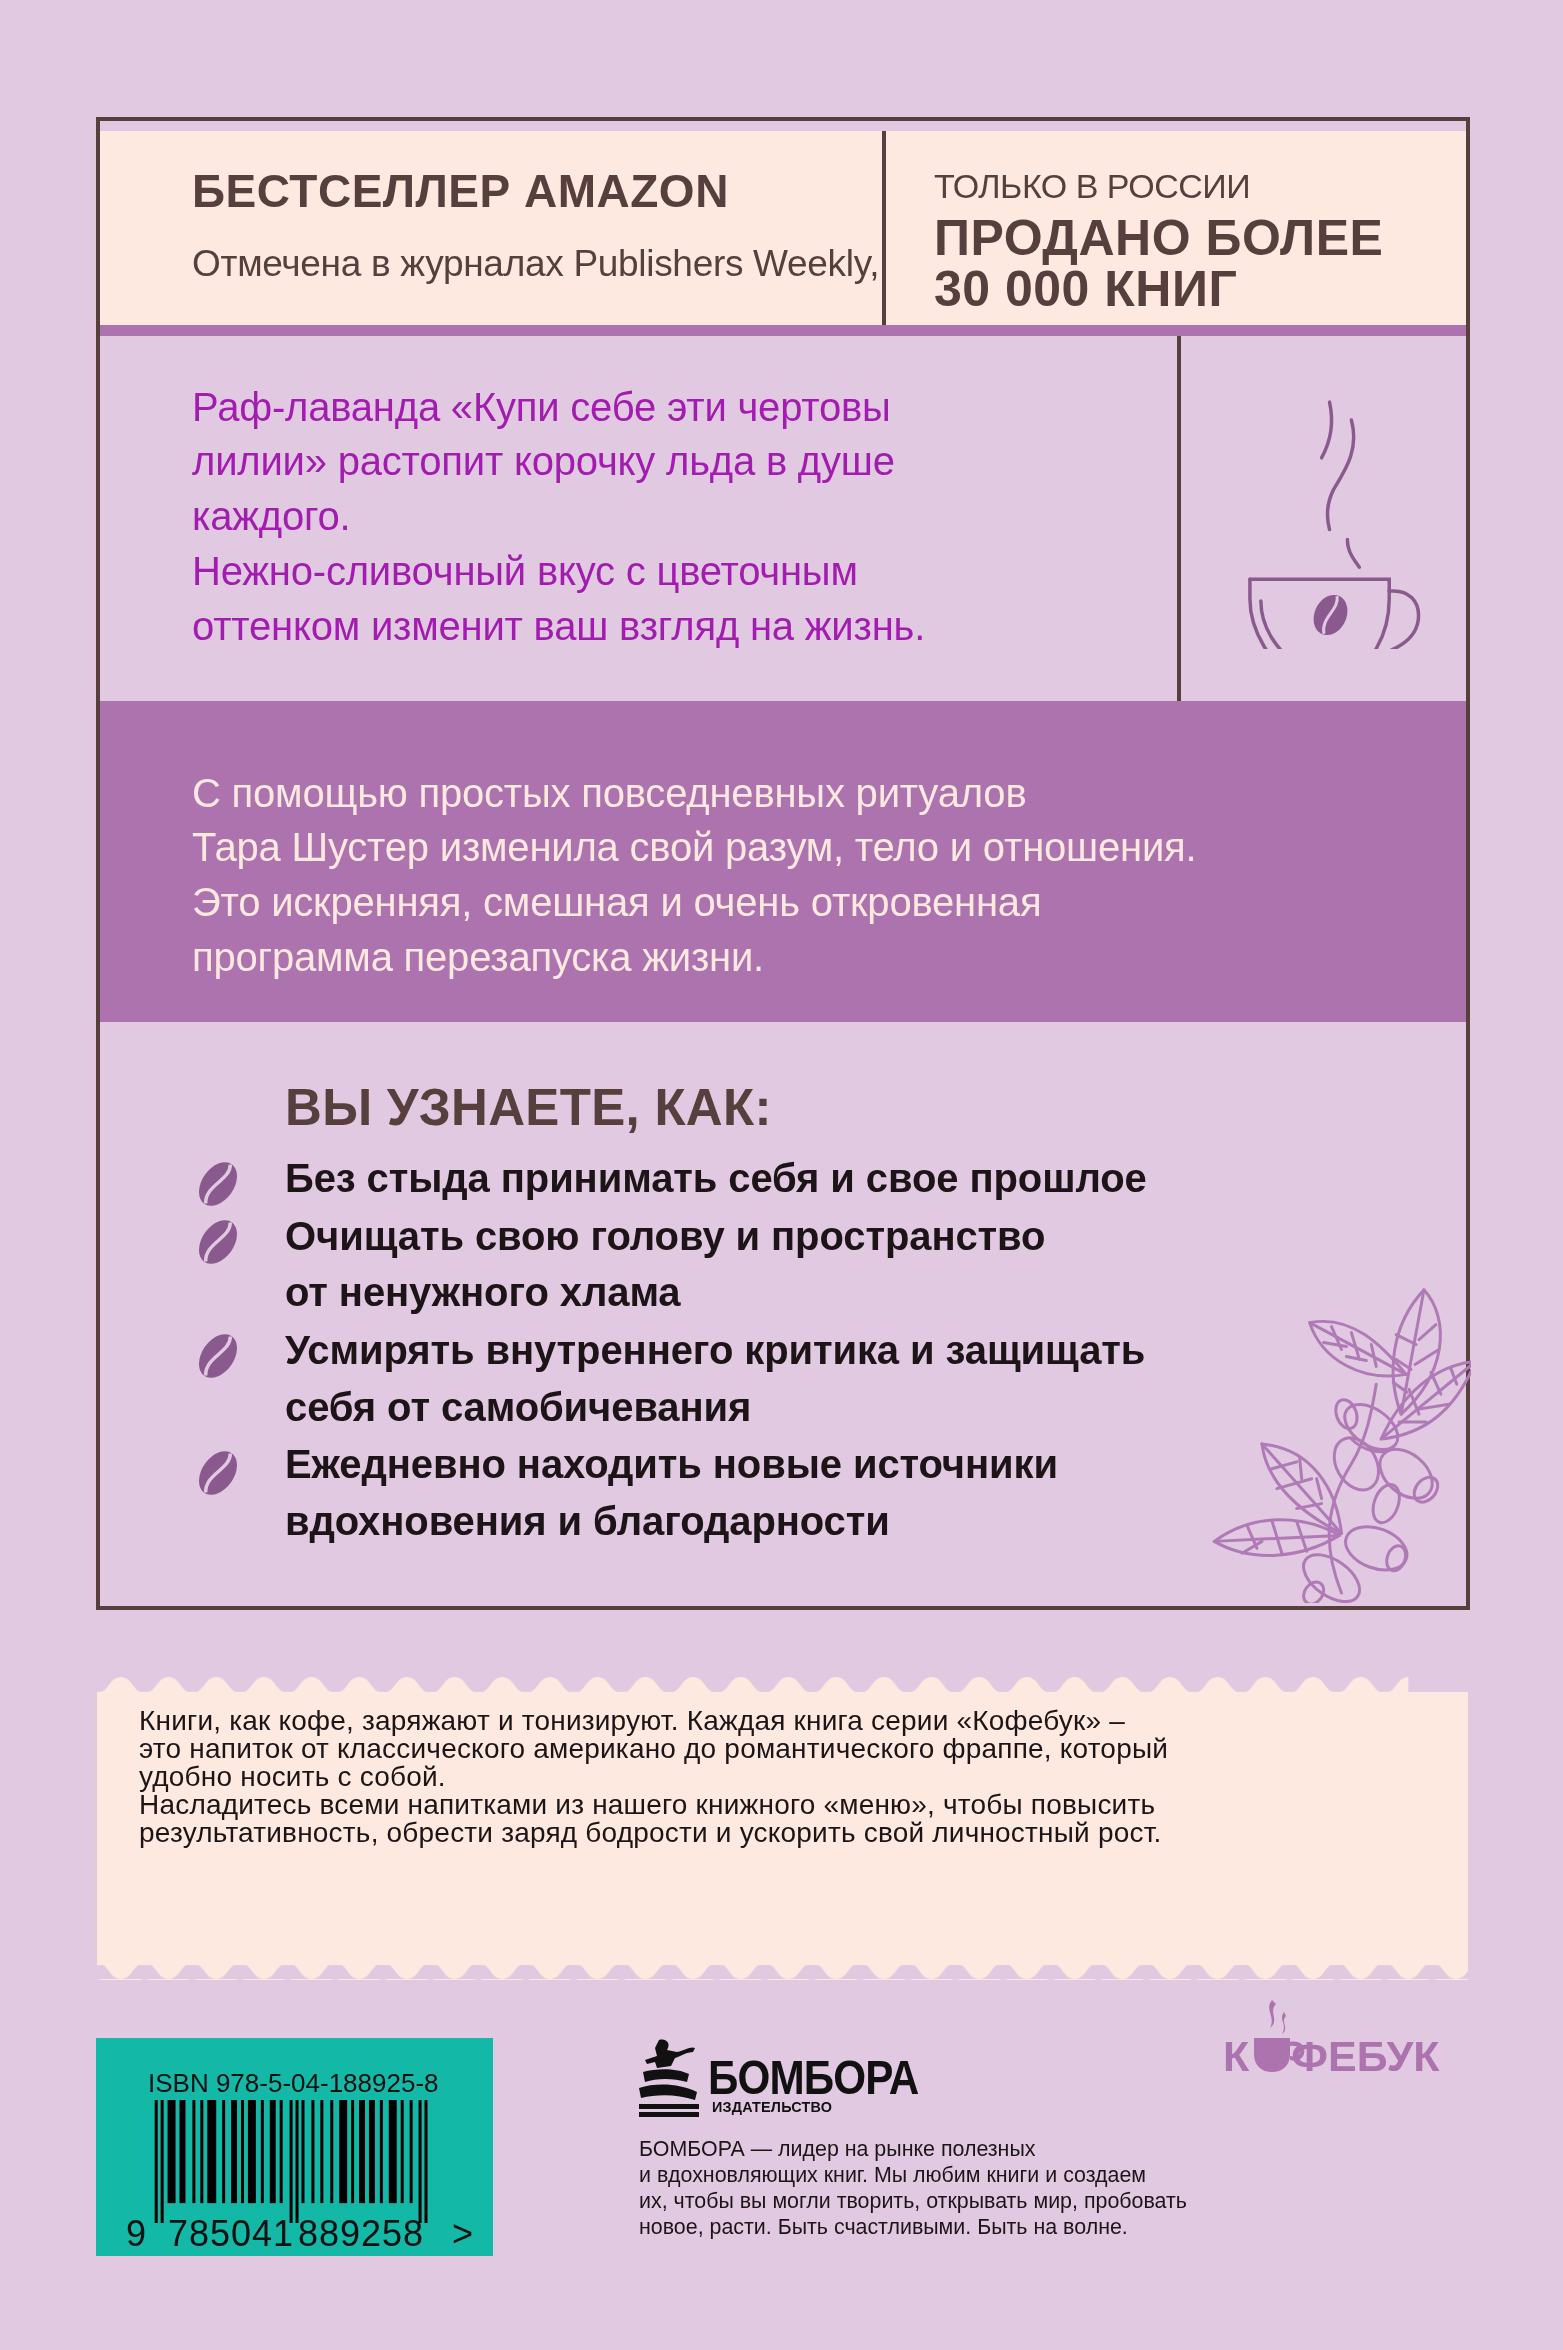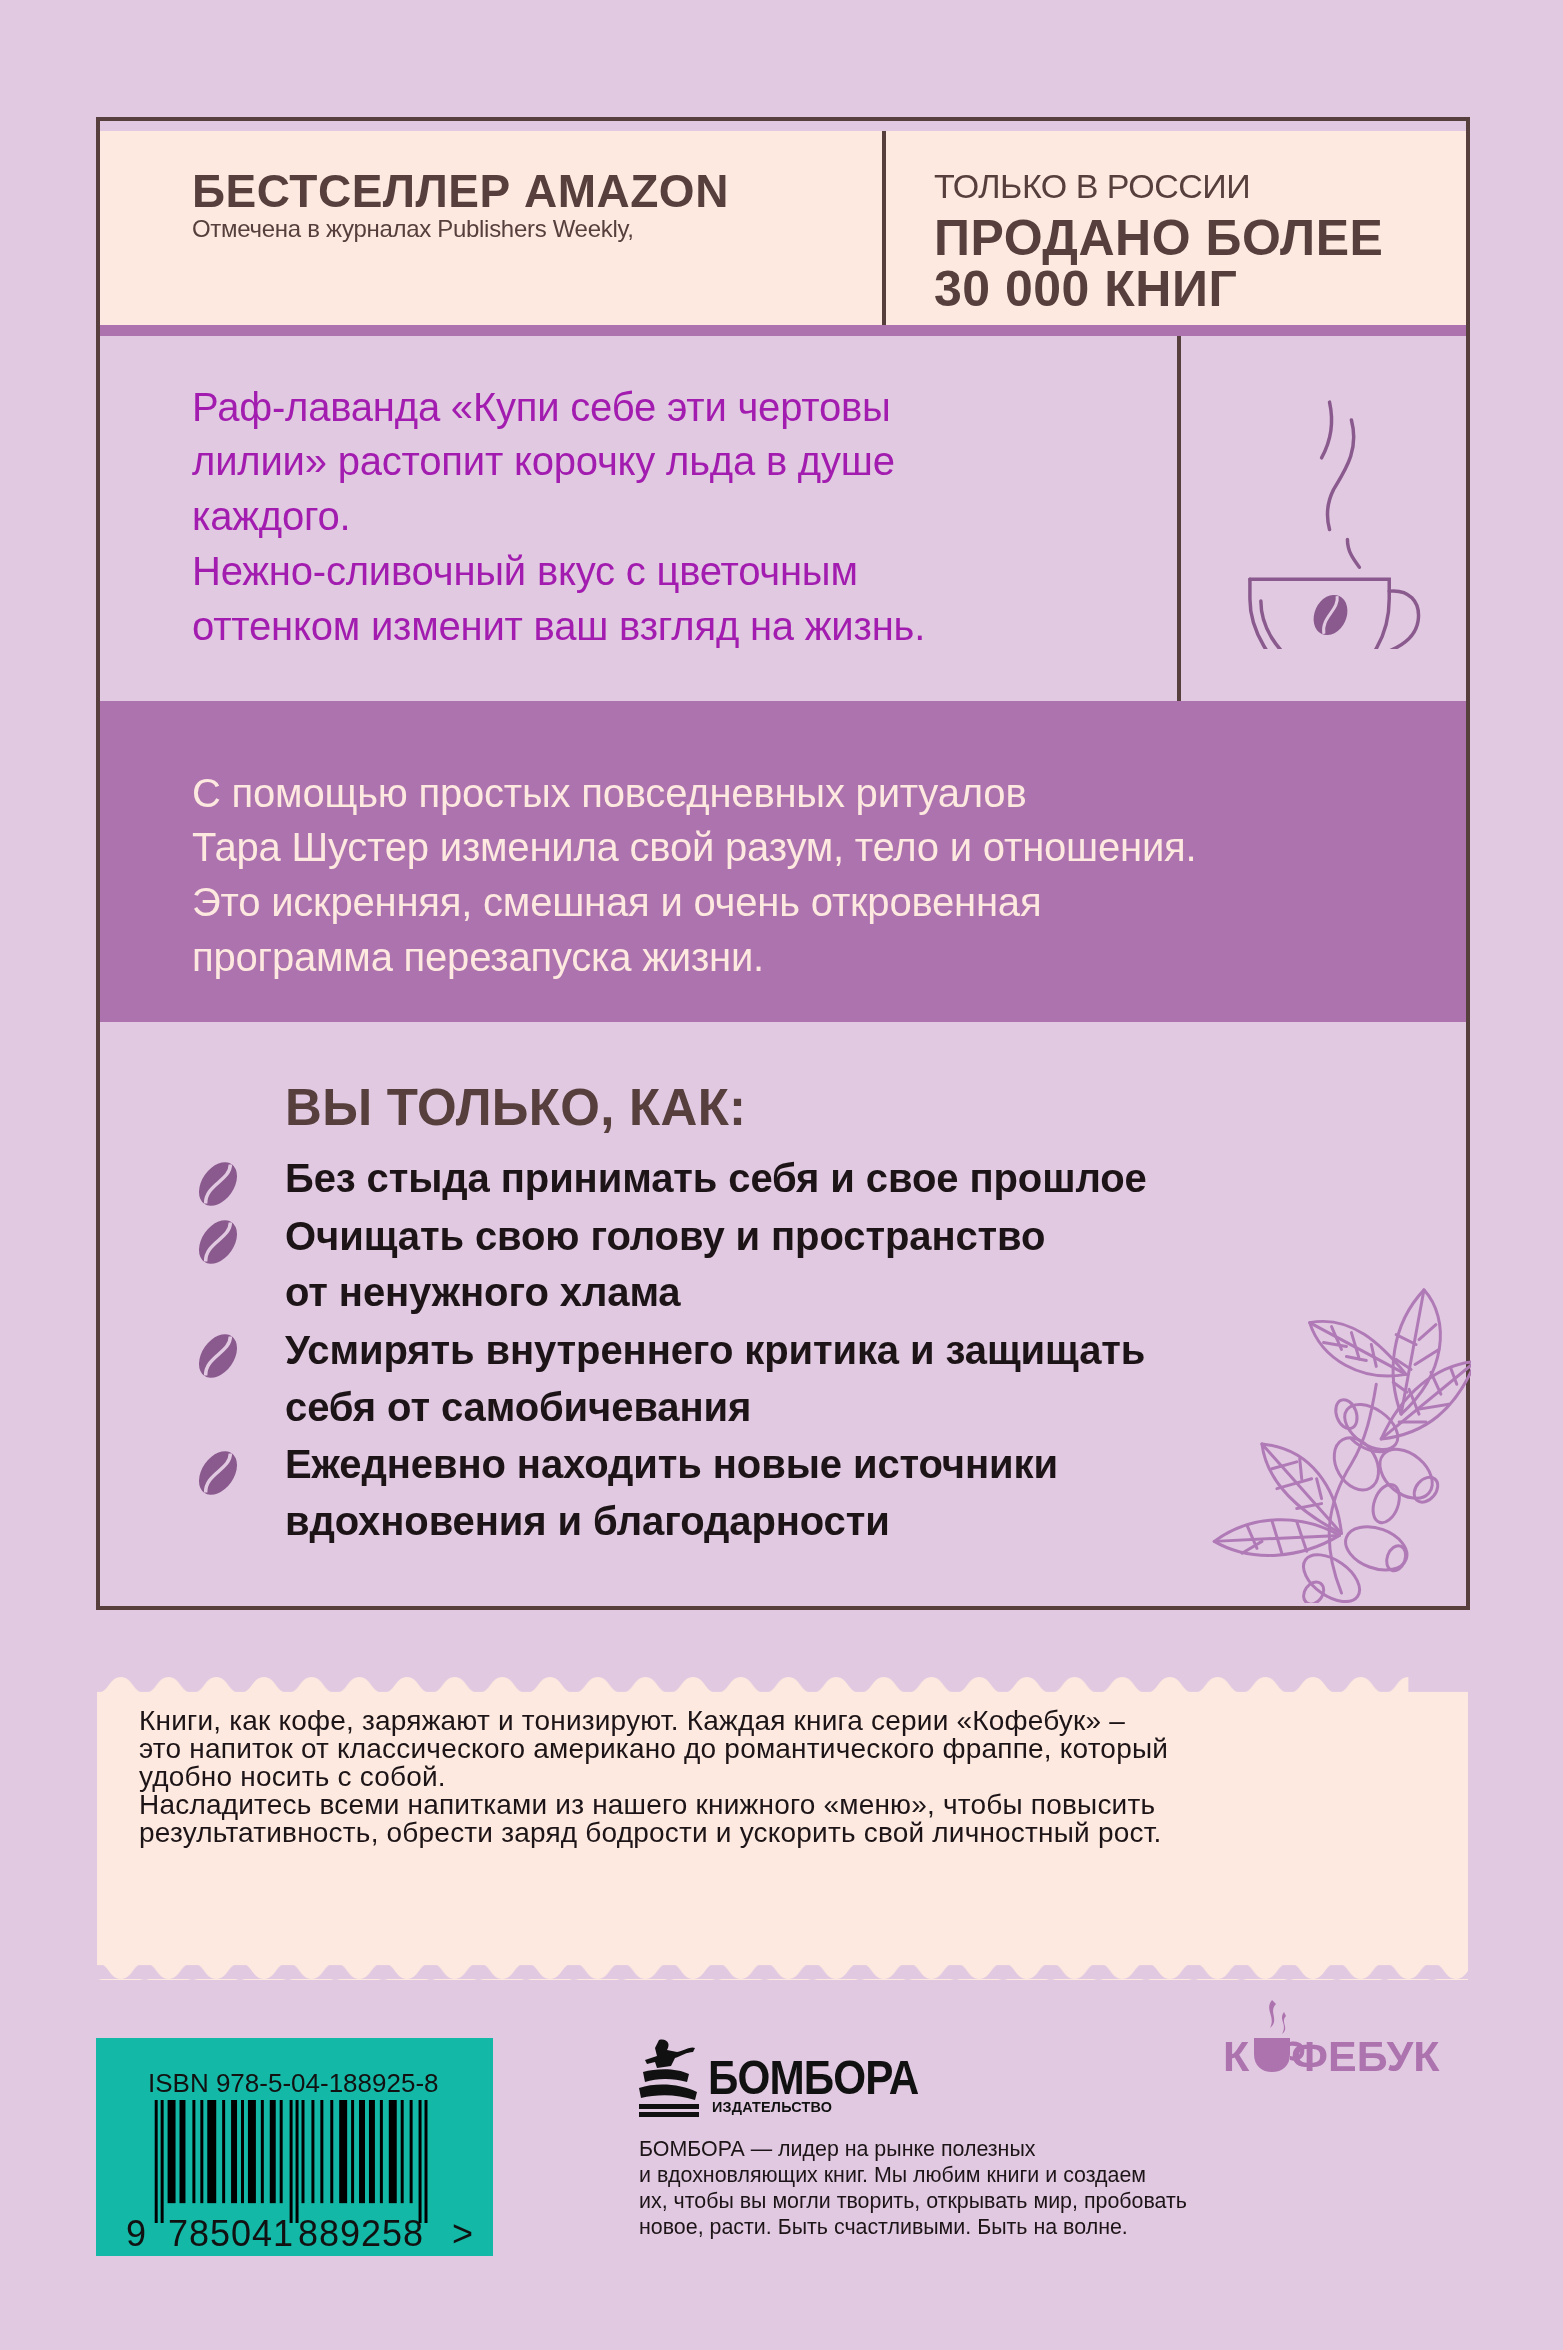--- a/index.html
+++ b/index.html
@@ -42,21 +42,21 @@
     background: #ad73af;
     text-decoration: underline;
   }
 
   .brown { color: #563f3d; }
   .t-best {
     left: 92px; top: 33px; font-weight: bold; font-size: 46px;
     letter-spacing: 0.5px; white-space: nowrap;
   }
   .t-sub {
-    left: 92px; font-size: 24px; letter-spacing: -0.3px; white-space: nowrap;
+    left: 92px; font-size: 37px; letter-spacing: -0.3px; white-space: nowrap; margin-top: 28px;
   }
   .t-only {
     left: 834px; top: 36px; font-size: 34px; letter-spacing: -0.5px; white-space: nowrap;
   }
   .t-sold {
     left: 834px; font-weight: bold; font-size: 50px; letter-spacing: 0.5px; white-space: nowrap;
   }
 
   .mid-text {
     left: 92px; font-size: 40px; color: #a21caf; white-space: nowrap; letter-spacing: -0.2px;
@@ -145,21 +145,21 @@
 
   <div class="stripe" style="top:580px"></div>
 
   <div id="purple-band">
     <div class="abs band-text" style="top:70px">С помощью простых повседневных ритуалов</div>
     <div class="abs band-text" style="top:124px">Тара Шустер изменила свой разум, тело и отношения.</div>
     <div class="abs band-text" style="top:179px">Это искренняя, смешная  и очень откровенная</div>
     <div class="abs band-text" style="top:234px">программа перезапуска жизни.</div>
   </div>
 
-  <div class="abs learn-head">ВЫ ТОЛЬКО, КАК:</div>
+  <div class="abs learn-head">ВЫ УЗНАЕТЕ, КАК:</div>
 
   <svg class="abs bean" style="top:1037px" viewBox="0 0 52 52">
     <g transform="translate(26 26) rotate(35)">
         <ellipse rx="16" ry="24" fill="#8a5a8e"></ellipse>
         <path d="M-1 -23 C8 -10 -10 8 1 23" stroke="#e1c9e1" stroke-width="3.5" fill="none"></path>
       </g>
   </svg>
   <svg class="abs bean" style="top:1095px" viewBox="0 0 52 52">
     <g transform="translate(26 26) rotate(35)">
         <ellipse rx="16" ry="24" fill="#8a5a8e"></ellipse>

